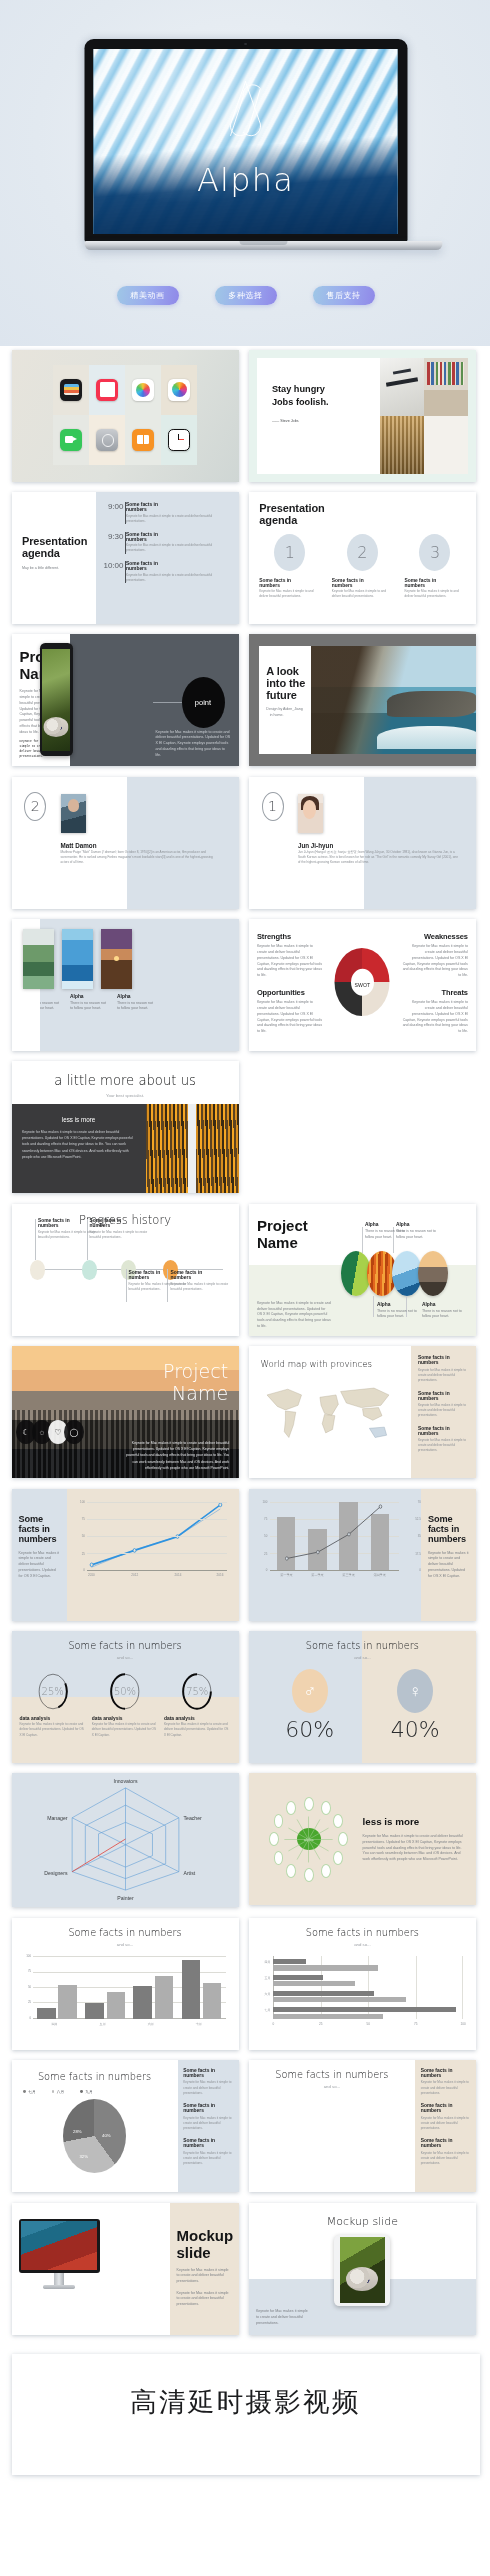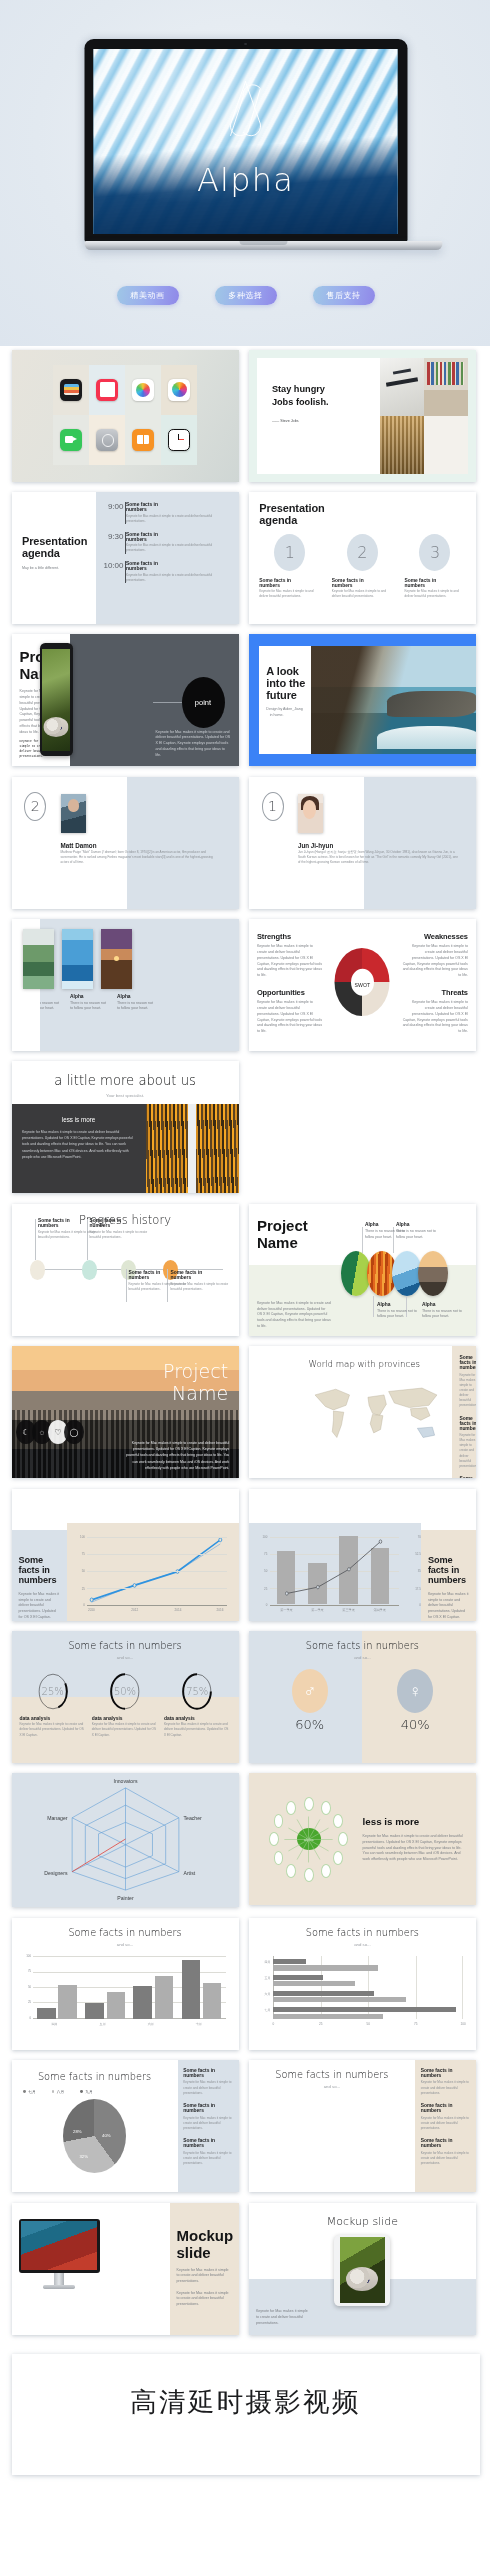--- a/index.html
+++ b/index.html
@@ -181,21 +181,21 @@
   .point-oval {
     position:absolute; right:14px; top:43px; width:43px;height:51px;border-radius:50%;
     background:#0a0a0b; color:#fff; display:flex;align-items:center;justify-content:center;
     font-size:7.5px;
   }
   .point-line{position:absolute;right:56px;top:68px;width:30px;height:0.6px;background:#9aa0a7;}
   .pn-body{ position:absolute; right:8px; bottom:8px; width:75px; color:#cdd1d6; }
   .mono { font-family:"Liberation Mono", monospace; font-size:2.9px; color:#1b1c1e; line-height:1.7; }
 
   
-  .look { background:#3b82f6; padding:11.5px 0 12.7px 10.4px; height:100%; display:flex;}
+  .look { background:#737373; padding:11.5px 0 12.7px 10.4px; height:100%; display:flex;}
   .look-l { width:52px; background:#fff; padding:19.6px 0 0 7px; }
   .look-img { flex:1; background:
       linear-gradient(105deg, rgba(60,44,28,.92) 0 26%, rgba(140,110,70,.5) 38%, rgba(255,255,255,0) 52%),
       linear-gradient(#b9d7e4 0 38%, #63a7bf 38% 62%, #2a6e87 62% 100%);
       position:relative; overflow:hidden;}
   .look-img:after{content:"";position:absolute;left:46%;top:42%;width:54%;height:24%;
     background:linear-gradient(120deg,#4a4a45,#6d6a60);border-radius:40% 20% 30% 10%;}
   .look-img:before{content:"";position:absolute;left:40%;bottom:4%;width:62%;height:22%;
     background:linear-gradient(#e9f2f4,#bcd9e1);border-radius:50% 40% 0 0;}
 
@@ -289,27 +289,27 @@
     background:repeating-linear-gradient(90deg,rgba(0,0,0,.45) 0 2.9px,rgba(255,255,255,.07) 2.9px 5.2px);}
   .city-title{position:absolute;right:10.4px;top:15px;text-align:right;color:#fff;font-size:19px;font-weight:300;
     font-family:"DejaVu Sans",sans-serif;line-height:1.12;z-index:2;}
   .city-icons{position:absolute;left:8px;top:74px;display:flex;z-index:2;}
   .ci{width:19.6px;height:24px;border-radius:50%;background:rgba(12,12,14,.88);margin-left:-3.5px;
     display:flex;align-items:center;justify-content:center;color:#fff;font-size:8px;}
   .ci.light{background:rgba(255,255,255,.9);color:#111;}
   .city-body{position:absolute;right:9.2px;bottom:7px;width:109px;color:#e7e9ec;z-index:2;text-align:right;}
 
   
-  .wm{height:100%;display:flex;padding-left:48px;}
+  .wm{height:100%;display:flex;}
   .wm-l{flex:1;background:#fff;padding:12.7px 0 0 11.5px;position:relative;}
   .wm-r{width:65px;background:#ece3d5;padding:9.2px 7px;}
   .wm-blk{margin-bottom:7.5px;}
 
   
-  .ch{height:100%;display:flex;align-items:flex-end;}
+  .ch{height:100%;display:flex;}
   .ch-side{width:55px;padding:25px 5.8px 0 7px;}
   .ch-main{flex:1;padding:11.5px 9.2px 7px;}
   .chart-box{position:relative;width:100%;height:79px;}
   .axis-y{position:absolute;left:0;top:0;bottom:9.2px;width:10.4px;}
   .ylab{position:absolute;right:1.2px;font-size:2.9px;color:#8d9196;transform:translateY(-50%);}
   .plot{position:absolute;left:11.5px;right:2.3px;top:2.3px;bottom:9.2px;}
   .gl{position:absolute;left:0;right:0;height:0.6px;background:#dcdcd6;}
   .xlab{position:absolute;bottom:-7.5px;font-size:3.1px;color:#8d9196;transform:translateX(-50%);}
   .bar{position:absolute;bottom:0;background:#aeaeae;}
   .bar.dark{background:#7c7c7c;}
@@ -325,21 +325,21 @@
   .donut-t{position:absolute;left:50%;top:50%;transform:translate(-50%,-50%);font-size:10px;color:#8d9196;font-weight:300;font-family:"DejaVu Sans",sans-serif;}
 
   
   .gd{height:100%;position:relative;display:flex;}
   .gd-l{flex:1;background:#d9e1e9;}
   .gd-r{flex:1;background:#ece3d5;}
   .gd-in{position:absolute;inset:0;padding:9.2px 8px;}
   .gd-row{display:flex;margin-top:9.2px;}
   .gd-col{flex:1;text-align:center;}
   .gd-oval{width:36px;height:44px;border-radius:50%;margin:0 auto 3.5px;display:flex;align-items:center;justify-content:center;color:#fff;font-size:17.3px;}
-  .gd-pct{font-size:13px;font-weight:300;color:#2a2c2e;font-family:"DejaVu Sans",sans-serif;}
+  .gd-pct{font-size:22px;font-weight:300;color:#2a2c2e;font-family:"DejaVu Sans",sans-serif;}
 
   
   .rd{height:100%;background:#d9e1e9;position:relative;}
   
   .lim{height:100%;background:#ece3d5;display:flex;align-items:center;padding:0 9.2px;}
   .lim-l{width:101px;position:relative;height:97px;}
   .lim-r{flex:1;padding-left:3.5px;}
   .lim-core{position:absolute;left:50%;top:50%;transform:translate(-50%,-50%);width:24px;height:22px;border-radius:50%;background:#4aa72e;color:#eaf6e4;display:flex;align-items:center;justify-content:center;font-size:4px;}
   .pet{position:absolute;width:9.8px;height:14px;border-radius:50%;background:#fff;border:0.6px solid #b8d9ab;}
 

